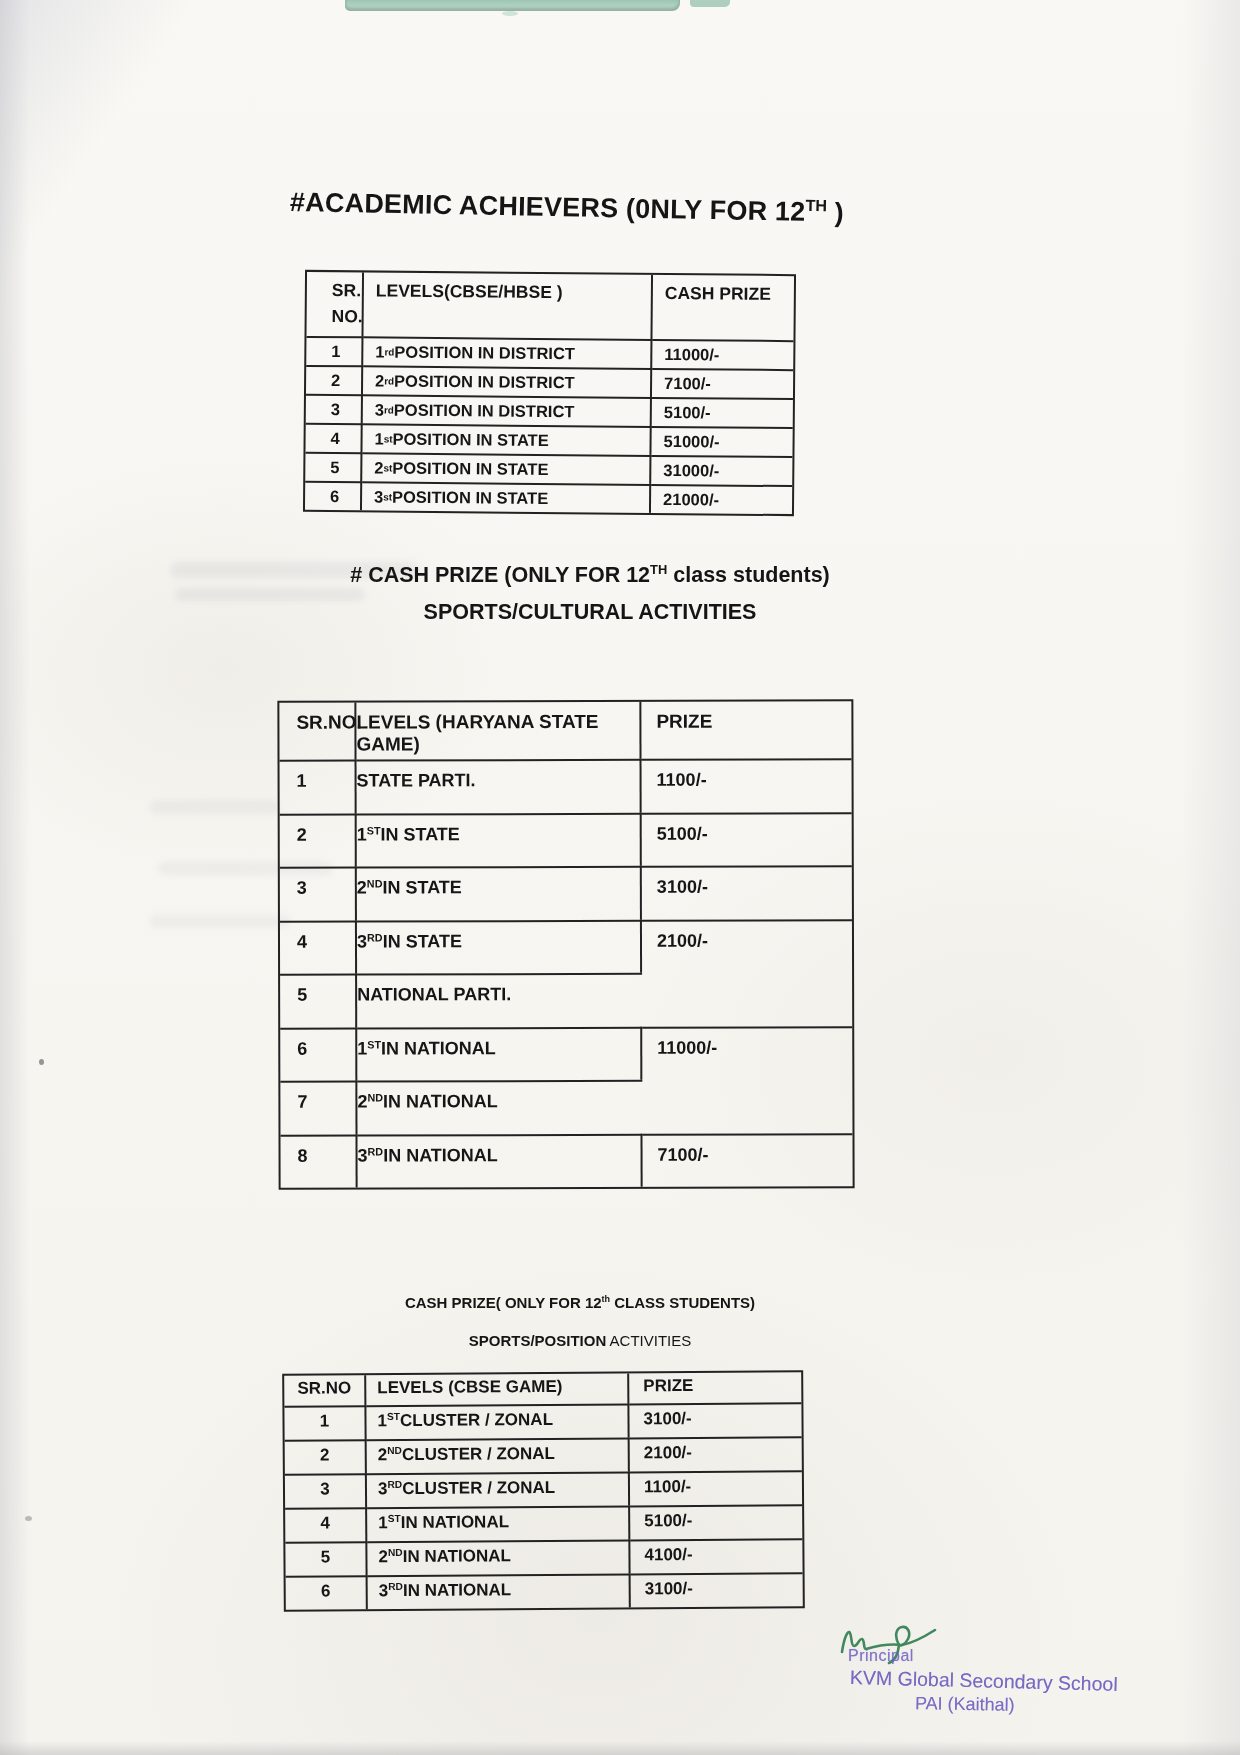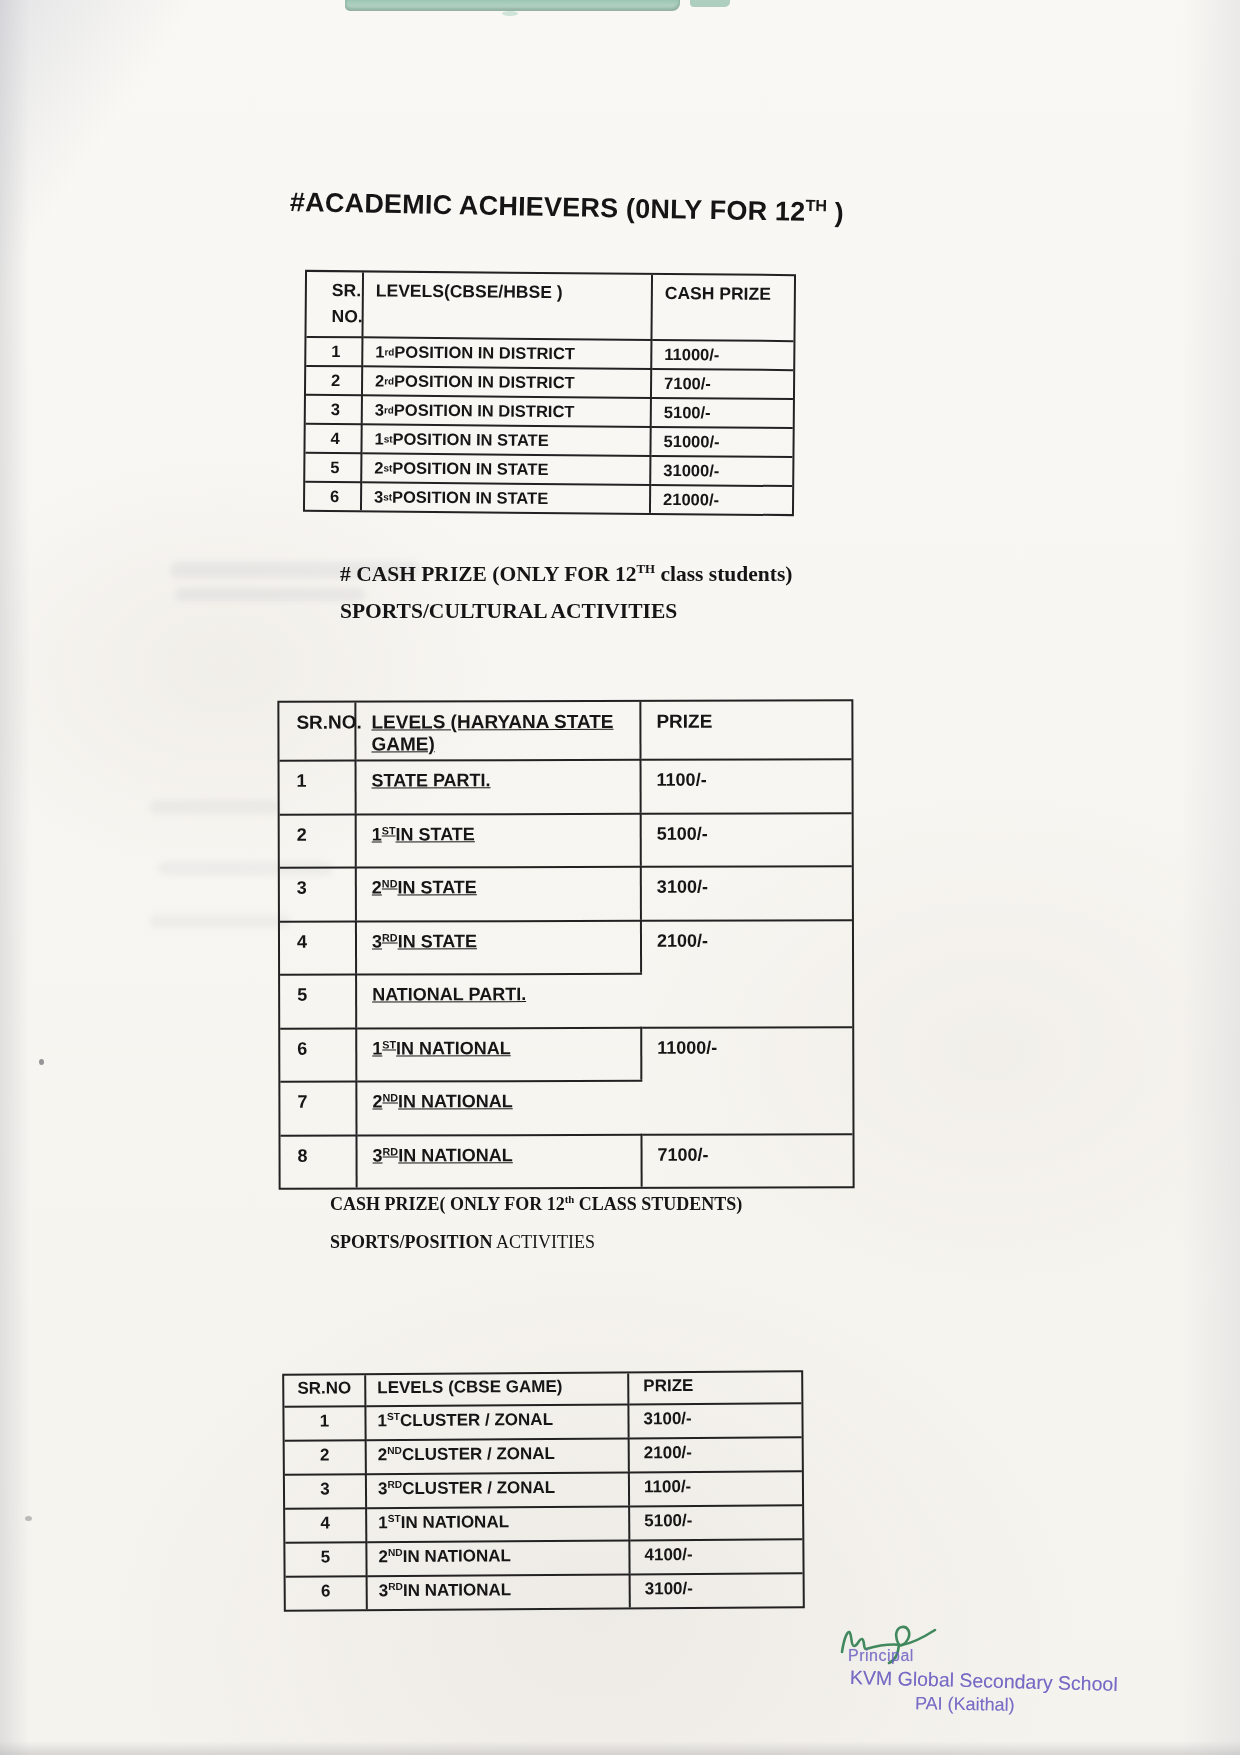--- a/index.html
+++ b/index.html
@@ -38,23 +38,23 @@
   .smudge{position:absolute;border-radius:8px;filter:blur(3px);background:rgba(125,130,148,.10);}
   .sm1{left:170px;top:562px;width:250px;height:16px;}
   .sm2{left:175px;top:588px;width:190px;height:13px;}
   .sm3{left:150px;top:800px;width:130px;height:14px;background:rgba(120,125,142,.08);}
   .sm4{left:158px;top:862px;width:175px;height:13px;background:rgba(120,125,142,.08);}
   .sm5{left:150px;top:915px;width:140px;height:13px;background:rgba(120,125,142,.07);}
 
   
   .title{position:absolute;color:#151515;font-weight:700;white-space:nowrap;}
   .t-main{left:290px;top:186px;width:470px;font-size:27px;transform:rotate(1.1deg);transform-origin:left center;letter-spacing:.2px;}
-  .t-sec{white-space:normal;text-align:left;font-family:Liberation Serif, serif;}
+  .t-sec{white-space:normal;text-align:center;}
   .t2-title{left:340px;top:551px;width:500px;font-size:21.5px;line-height:37px;}
-  .t3-title{left:330px;top:1180px;width:500px;font-size:18px;line-height:38px;}
+  .t3-title{left:330px;top:1280px;width:500px;font-size:15px;line-height:38px;}
   .sup{font-size:60%;vertical-align:super;letter-spacing:0;}
   .semi{font-weight:500;}
 
   
   .doc-table{position:absolute;border:2px solid #222;color:#161616;font-weight:700;}
   .tr{display:grid;}
   .th,.td{border-right:2px solid #222;border-top:2px solid #222;display:flex;box-sizing:border-box;}
   .tr > :last-child{border-right:none;}
   .thead .th{border-top:none;}
   .t1{left:304px;top:272px;width:487px;transform:rotate(.5deg);}
@@ -62,21 +62,21 @@
   .t1 .thead .th{height:64px;align-items:flex-start;padding-top:5px;font-size:17.5px;line-height:26px;}
   .t1 .row .td{height:29px;align-items:center;font-size:16.5px;}
   .t1 .c-sr{padding-left:25px;}
   .t1 .c-level{padding-left:12px;}
   .t1 .c-prize{padding-left:12px;}
   .t2{left:278px;top:700px;width:572px;transform:rotate(-.15deg);}
   .t2 .tr{grid-template-columns:77px 285px 1fr;}
   .t2 .thead .th{height:57px;align-items:flex-start;padding-top:9px;font-size:19px;}
   .t2 .row .td{height:53.5px;align-items:flex-start;padding-top:9px;font-size:18px;}
   .t2 .c-sr{padding-left:17px;}
-  .t2 .c-level{padding-left:15px;text-decoration:underline;}
+  .t2 .c-level{}
   .t2 .c-prize{padding-left:15px;}
   .t3{left:283px;top:1372px;width:517px;transform:rotate(-.4deg);}
   .t3 .tr{grid-template-columns:82px 263px 1fr;}
   .t3 .thead .th{height:30px;align-items:flex-start;padding-top:3px;font-size:17px;}
   .t3 .row .td{height:34px;align-items:flex-start;padding-top:4px;font-size:17px;}
   .t3 .c-sr{justify-content:center;padding-top:9px;}
   .t3 .c-level{padding-left:11px;}
   .t3 .c-prize{padding-left:14px;}
 
   

